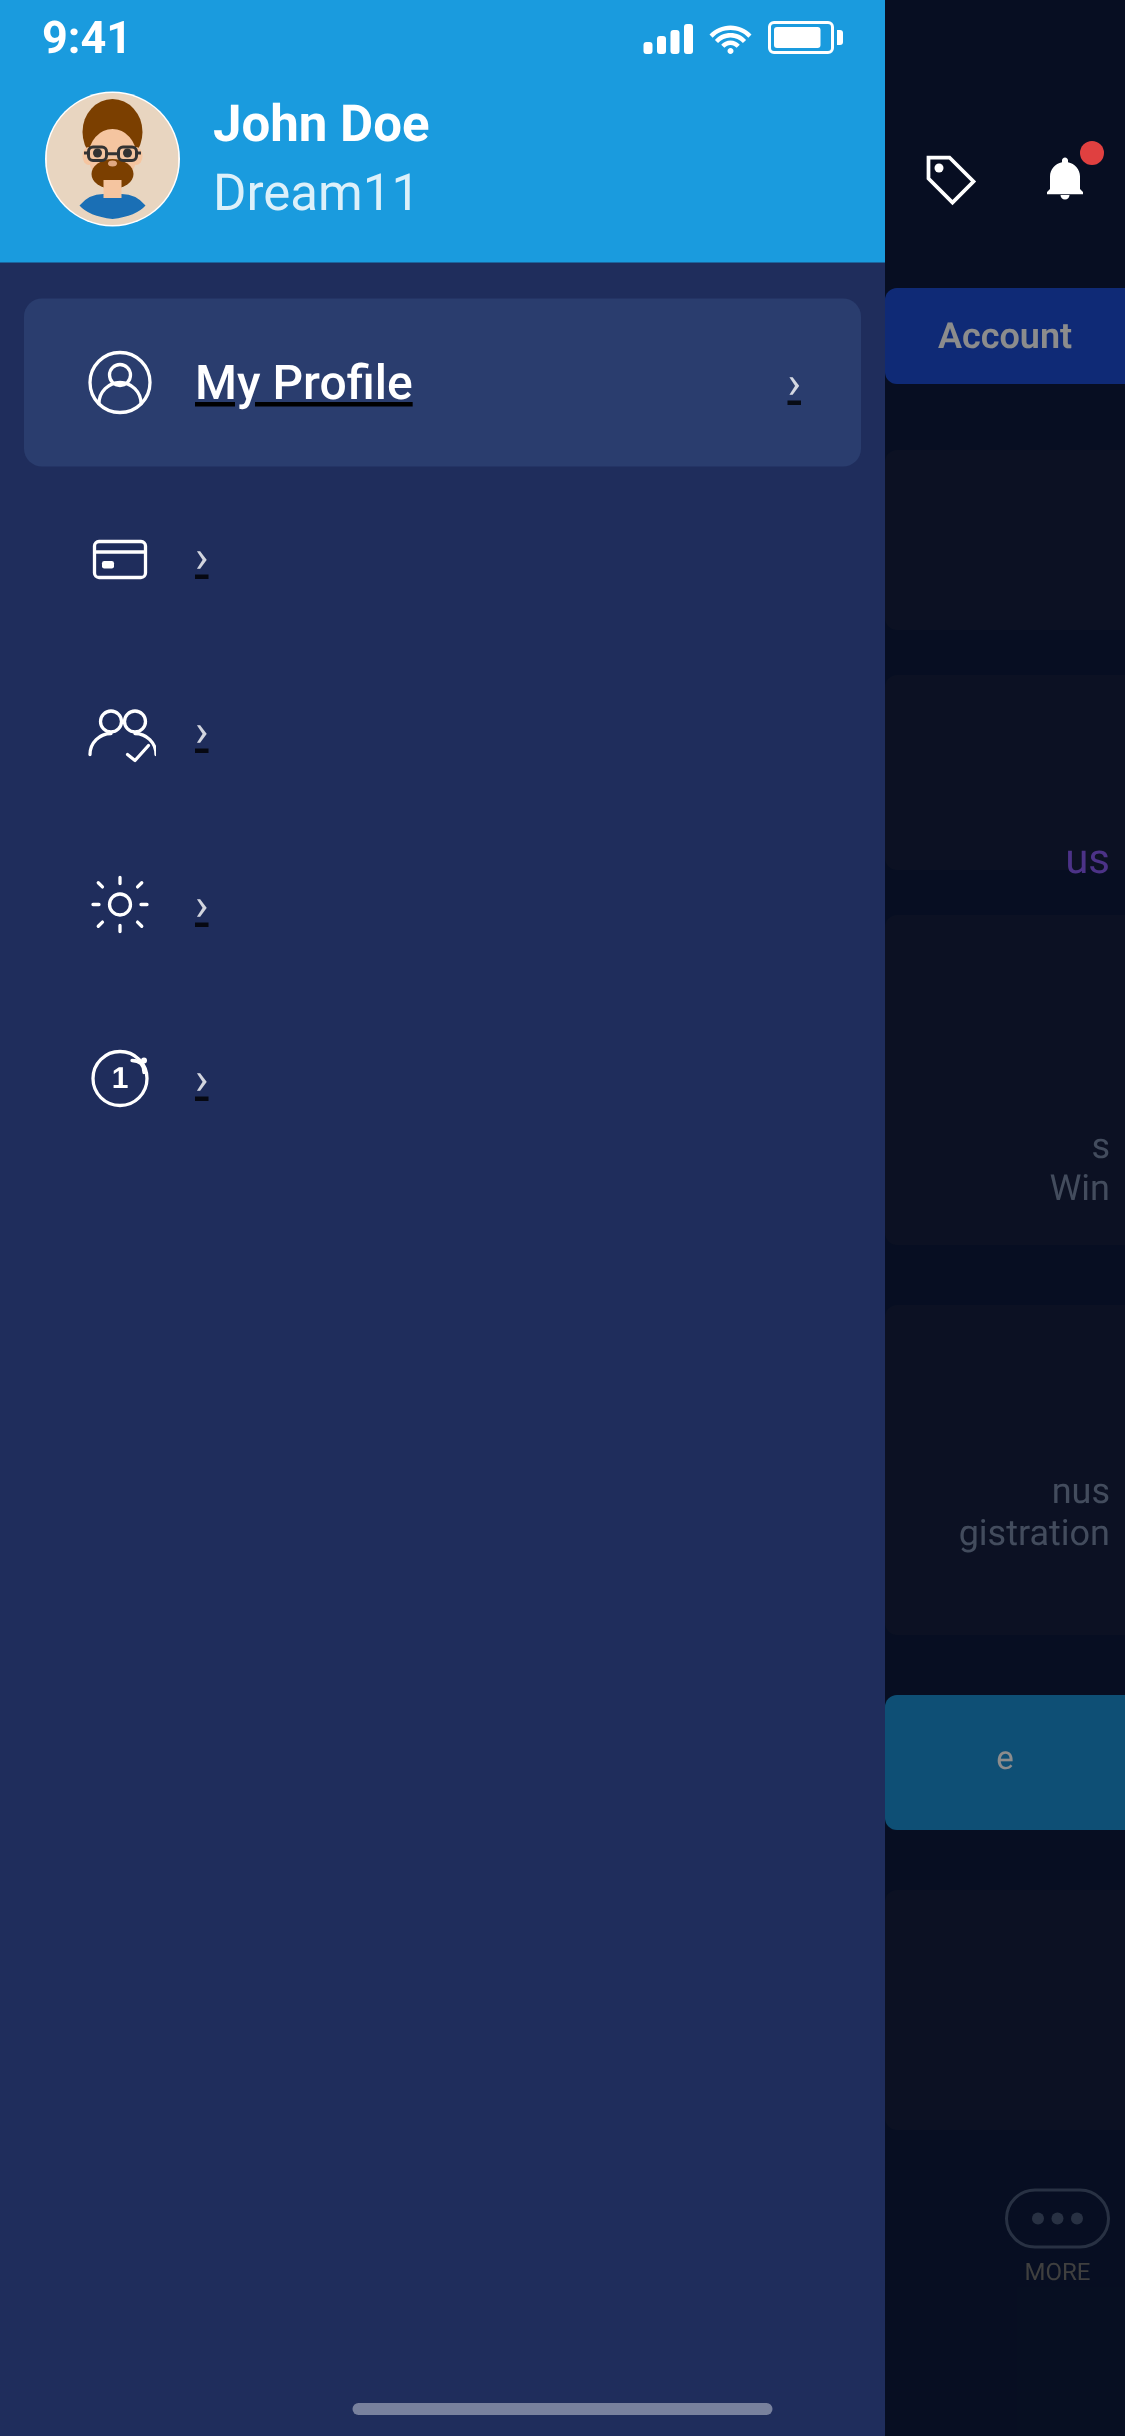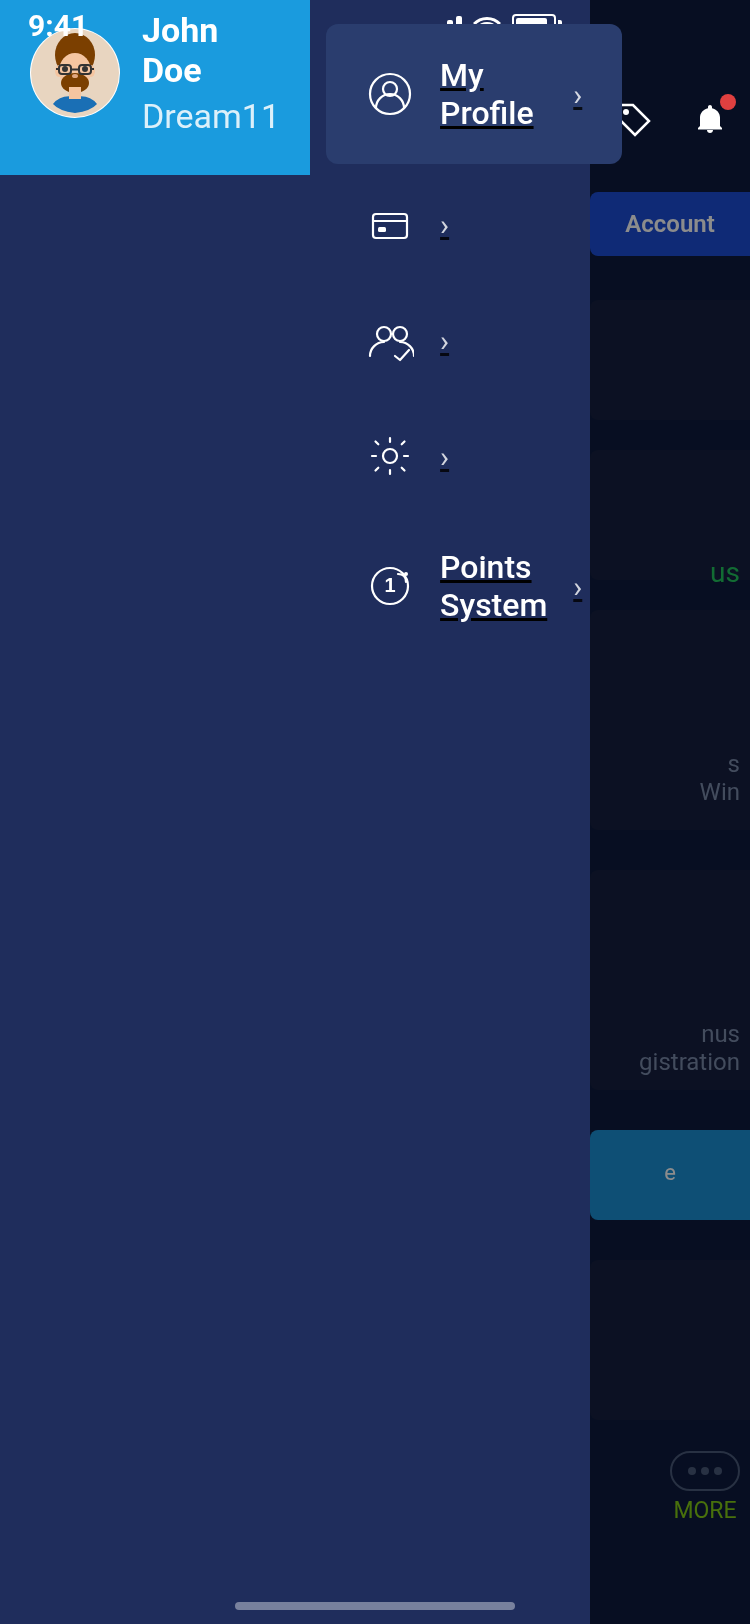--- a/index.html
+++ b/index.html
@@ -56,21 +56,21 @@
       height: 130px;
       background: #162040;
       border-radius: 8px 0 0 8px;
       z-index: 1;
     }
 
     .bg-card-text-1 {
       position: absolute;
       top: 556px;
       right: 10px;
-      color: #22c55e;
+      color: #8b5cf6;
       font-size: 28px;
       z-index: 2;
       text-align: center;
     }
 
     .bg-card-3 {
       position: absolute;
       top: 610px;
       right: 0;
       width: 160px;
@@ -102,21 +102,20 @@
     }
 
     .bg-card-text-3 {
       position: absolute;
       top: 980px;
       right: 10px;
       color: #7a8aaa;
       font-size: 24px;
       z-index: 2;
       text-align: right;
-      margin-top: 40px;
     }
 
     .bg-blue-btn {
       position: absolute;
       top: 1130px;
       right: 0;
       width: 160px;
       height: 90px;
       background: #1a90d6;
       border-radius: 8px 0 0 8px;
@@ -157,22 +156,22 @@
     }
 
     .bg-more-dot {
       width: 8px;
       height: 8px;
       background: #4a5a7a;
       border-radius: 50%;
     }
 
     .bg-more-label {
-      color: #84cc16;
-      font-size: 23px;
+      color: #737373;
+      font-size: 16px;
       text-align: right;
     }
 
     
     .overlay {
       position: absolute;
       top: 0;
       left: 0;
       width: 750px;
       height: 1624px;
@@ -183,31 +182,31 @@
     
     .drawer {
       position: absolute;
       top: 0;
       left: 0;
       width: 590px;
       height: 1624px;
       background: #1f2d5c;
       z-index: 10;
       display: flex;
-      flex-direction: row;
+      flex-direction: column;
     }
 
     
     .drawer-header {
       background: #1a9bde;
       padding: 0 30px;
       height: 175px;
       display: flex;
       flex-direction: column;
-      justify-content: flex-start;
+      justify-content: flex-end;
       padding-bottom: 24px;
     }
 
     .status-bar {
       position: absolute;
       top: 0;
       left: 0;
       width: 590px;
       height: 50px;
       display: flex;
@@ -568,21 +567,20 @@
 
     <div class="menu-item">
       <div class="menu-icon">
         <svg width="44" height="44" viewBox="0 0 44 44" fill="none">
           <circle cx="22" cy="22" r="18" stroke="white" stroke-width="2.2" fill="none"></circle>
           <text x="22" y="28" text-anchor="middle" fill="white" font-size="20" font-weight="700" font-family="sans-serif">1</text>
           <path d="M30 10 Q38 10 38 18" stroke="white" stroke-width="2.2" fill="none" stroke-linecap="round"></path>
           <circle cx="38" cy="10" r="2" fill="white"></circle>
         </svg>
       </div>
-      <span class="menu-label">Points System</span>
       <span class="menu-chevron">›</span>
     </div>
 
   </div>
 
 </div>
 
 <div class="home-indicator"></div>
 
 </body></html>

